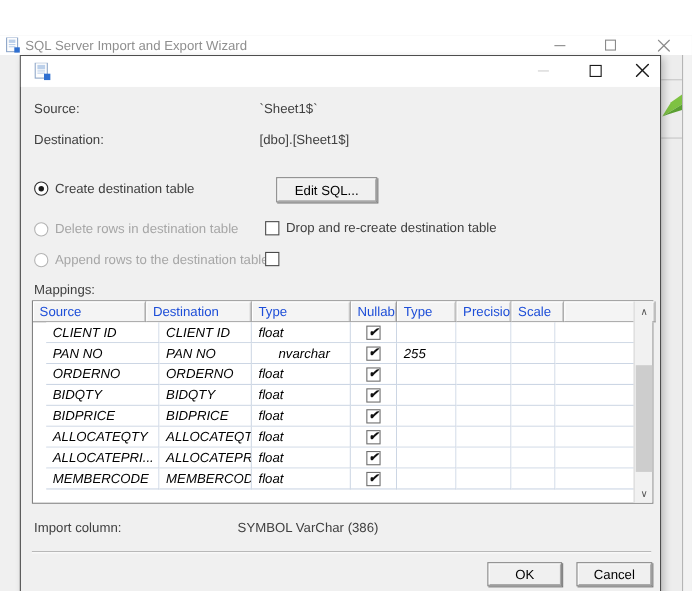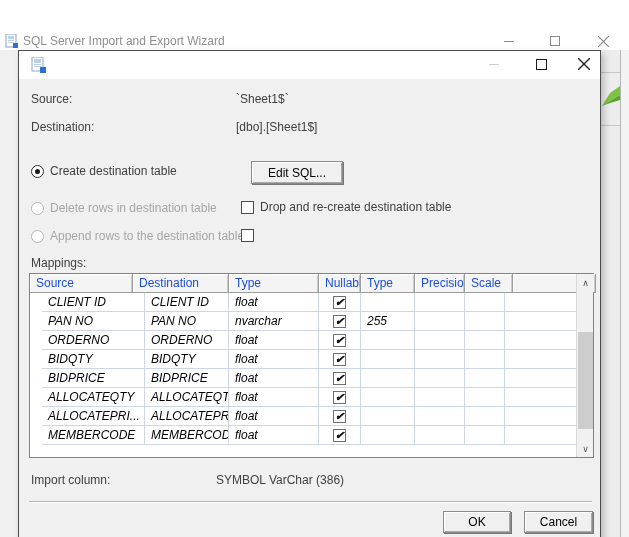--- a/index.html
+++ b/index.html
@@ -187,21 +187,21 @@
               <span class="cellchk">✔</span>
             </div>
             <div class="g-cell" style="width: 54px;"></div>
             <div class="g-cell" style="width: 50px;"></div>
             <div class="g-cell" style="width: 40px;"></div>
             <div class="g-cell" style="width: 83px;"></div>
           </div>
           <div class="g-row">
             <div class="g-cell" style="width: 103px;">PAN NO</div>
             <div class="g-cell" style="width: 84px;">PAN NO</div>
-            <div class="g-cell" style="width: 90px;">nvarchar</div>
+            <div class="g-cell" style="width: 90px; text-align: center;">nvarchar</div>
             <div class="g-cell center" style="width: 42px;">
               <span class="cellchk">✔</span>
             </div>
             <div class="g-cell" style="width: 54px;">255</div>
             <div class="g-cell" style="width: 50px;"></div>
             <div class="g-cell" style="width: 40px;"></div>
             <div class="g-cell" style="width: 83px;"></div>
           </div>
           <div class="g-row">
             <div class="g-cell" style="width: 103px;">ORDERNO</div>

